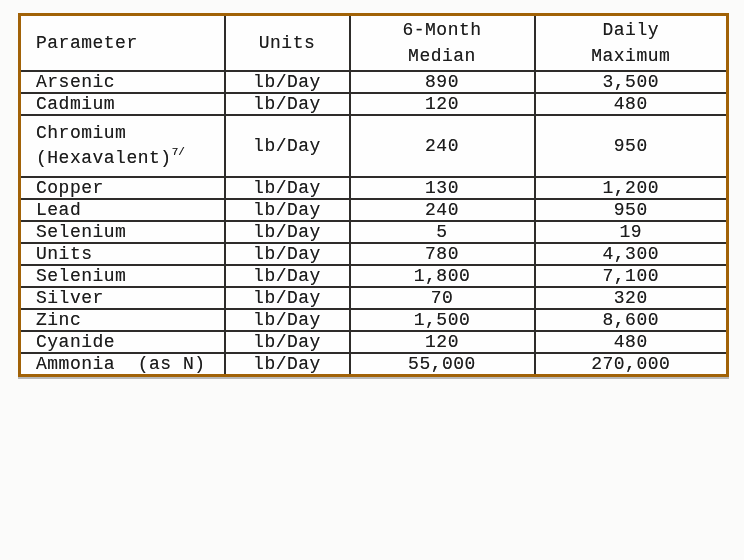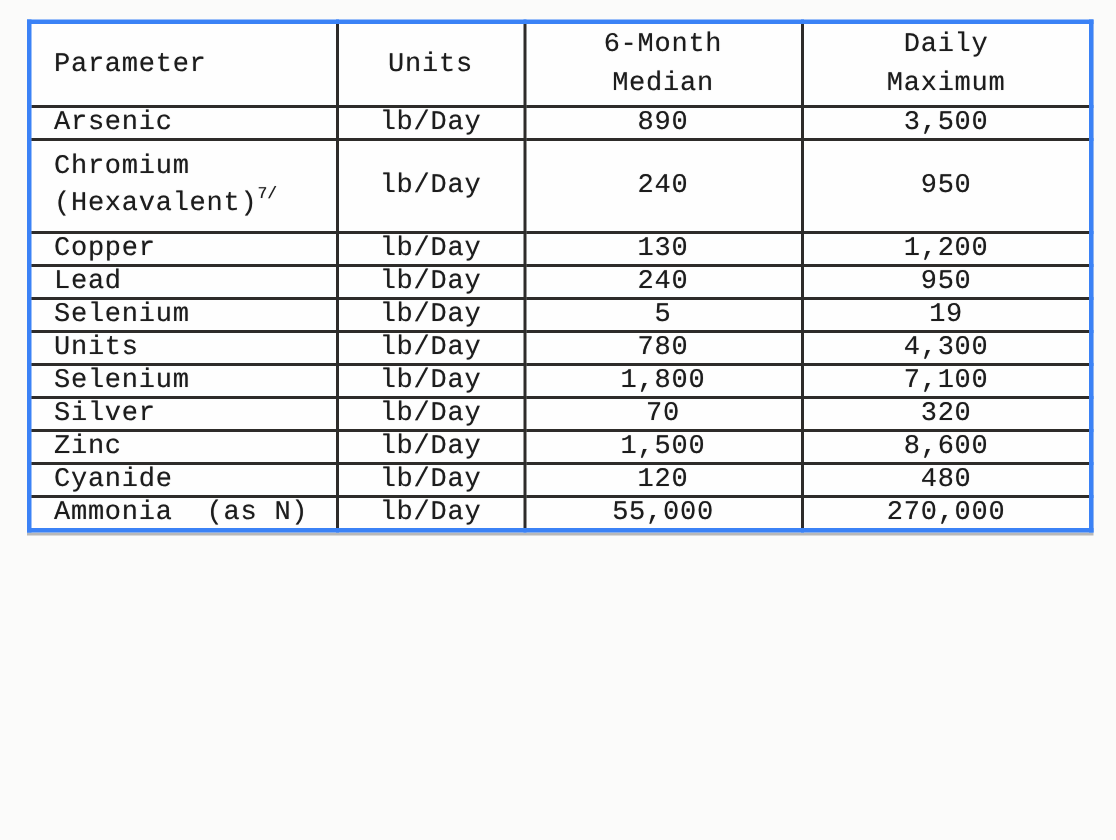--- a/index.html
+++ b/index.html
@@ -19,21 +19,21 @@
     width: 744px;
     height: 560px;
   }
   table.limits {
     position: absolute;
     left: 18px;
     top: 13px;
     width: 708px;
     border-collapse: collapse;
     table-layout: fixed;
-    border: 3px solid #3b82f6;
+    border: 3px solid #a16207;
     box-shadow: 0 2px 0 rgba(60,60,60,0.35);
     background: #fefefe;
   }
   th, td {
     border: 2px solid #2e2c2a;
     font-size: 18px;
     font-weight: normal;
     letter-spacing: 0.5px;
     padding: 0;
     vertical-align: middle;
@@ -81,20 +81,26 @@
         <th class="center two-line">Daily
 Maximum</th>
       </tr>
     </thead>
     <tbody>
       <tr>
         <td class="param">Arsenic</td>
         <td class="center">lb/Day</td>
         <td class="center">890</td>
         <td class="center">3,500</td>
+      </tr>
+      <tr>
+        <td class="param">Cadmium</td>
+        <td class="center">lb/Day</td>
+        <td class="center">120</td>
+        <td class="center">480</td>
       </tr>
       <tr class="tall">
         <td class="param"><span class="line">Chromium</span><span class="line line-wrap"><span>(Hexavalent)</span><sup class="fn">7/</sup></span></td>
         <td class="center">lb/Day</td>
         <td class="center">240</td>
         <td class="center">950</td>
       </tr>
       <tr>
         <td class="param">Copper</td>
         <td class="center">lb/Day</td>

